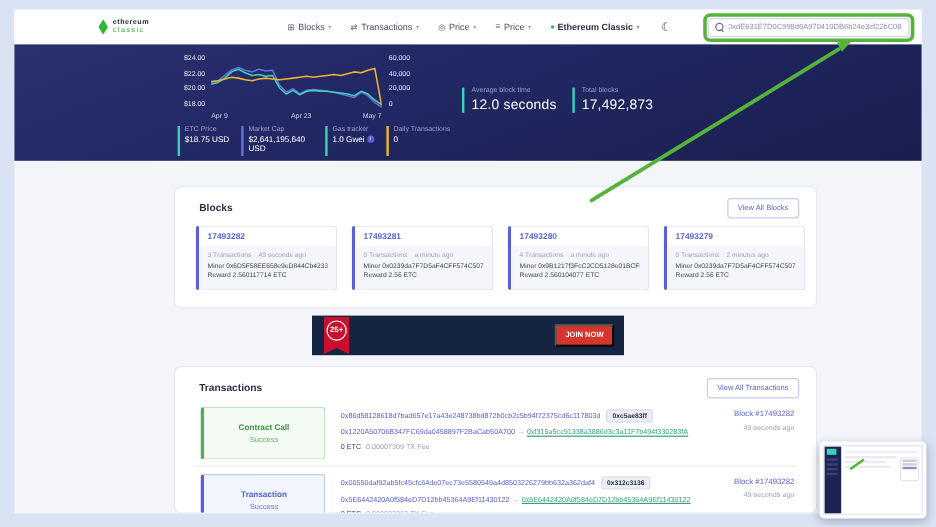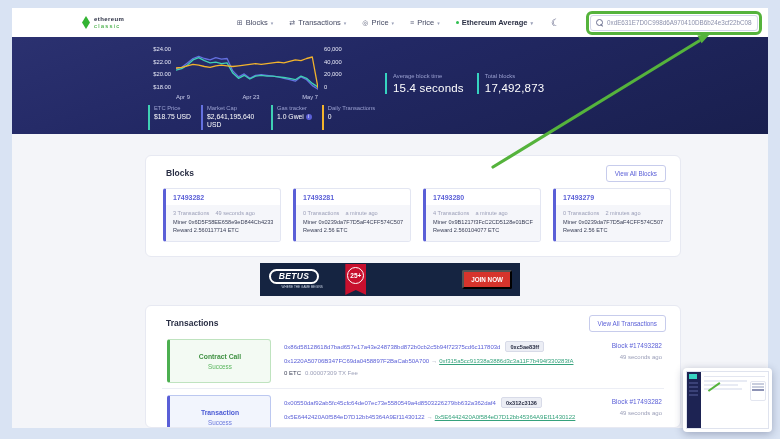--- a/index.html
+++ b/index.html
@@ -204,21 +204,21 @@
         <span>Price</span>
         <span class="caret">▾</span>
       </div>
       <div class="nav-item">
         <span class="nav-ico">≡</span>
         <span>Price</span>
         <span class="caret">▾</span>
       </div>
       <div class="nav-item network">
         <span class="net-dot"></span>
-        <span>Ethereum Average</span>
+        <span>Ethereum Classic</span>
         <span class="caret">▾</span>
       </div>
       <span class="moon">☾</span>
 
       <div class="search-outline">
         <div class="search-box">
           <span class="mag"></span>
           <input type="text" value="0xdE631E7D0C998d6A970410DB6b24e3cf22bC08eC" style="">
         </div>
       </div>
@@ -268,21 +268,21 @@
       </div>
       <div class="legend-item" style="border-left-color: rgb(242, 179, 44);">
         <div class="legend-label">Daily Transactions</div>
         <div class="legend-value">0</div>
       </div>
     </div>
 
     <div class="hero-stats">
       <div class="stat">
         <div class="stat-label">Average block time</div>
-        <div class="stat-value">15.4 seconds</div>
+        <div class="stat-value">12.0 seconds</div>
       </div>
       <div class="stat">
         <div class="stat-label">Total blocks</div>
         <div class="stat-value">17,492,873</div>
       </div>
     </div>
   </div>
 
   <div class="card blocks-card">
     <div class="card-title">Blocks</div>
@@ -322,24 +322,20 @@
           <div class="block-meta"><span>0 Transactions</span><span class="sep"></span><span>2 minutes ago</span></div>
           <div class="block-miner">Miner 0x0239da7F7D5aF4CFF574C507bb..</div>
           <div class="block-reward">Reward 2.56 ETC</div>
         </div>
       </div>
 
     </div>
   </div>
 
   <div class="ad">
-    <div class="betus">
-      <div class="betus-oval">BETUS</div>
-      <div class="betus-tag">WHERE THE GAME BEGINS</div>
-    </div>
     <div class="ribbon">
       <div class="ribbon-circle">25+</div>
     </div>
     <button class="ad-cta">JOIN NOW</button>
   </div>
 
   <div class="card tx-card">
     <div class="card-title">Transactions</div>
     <button class="view-all">View All Transactions</button>
 

